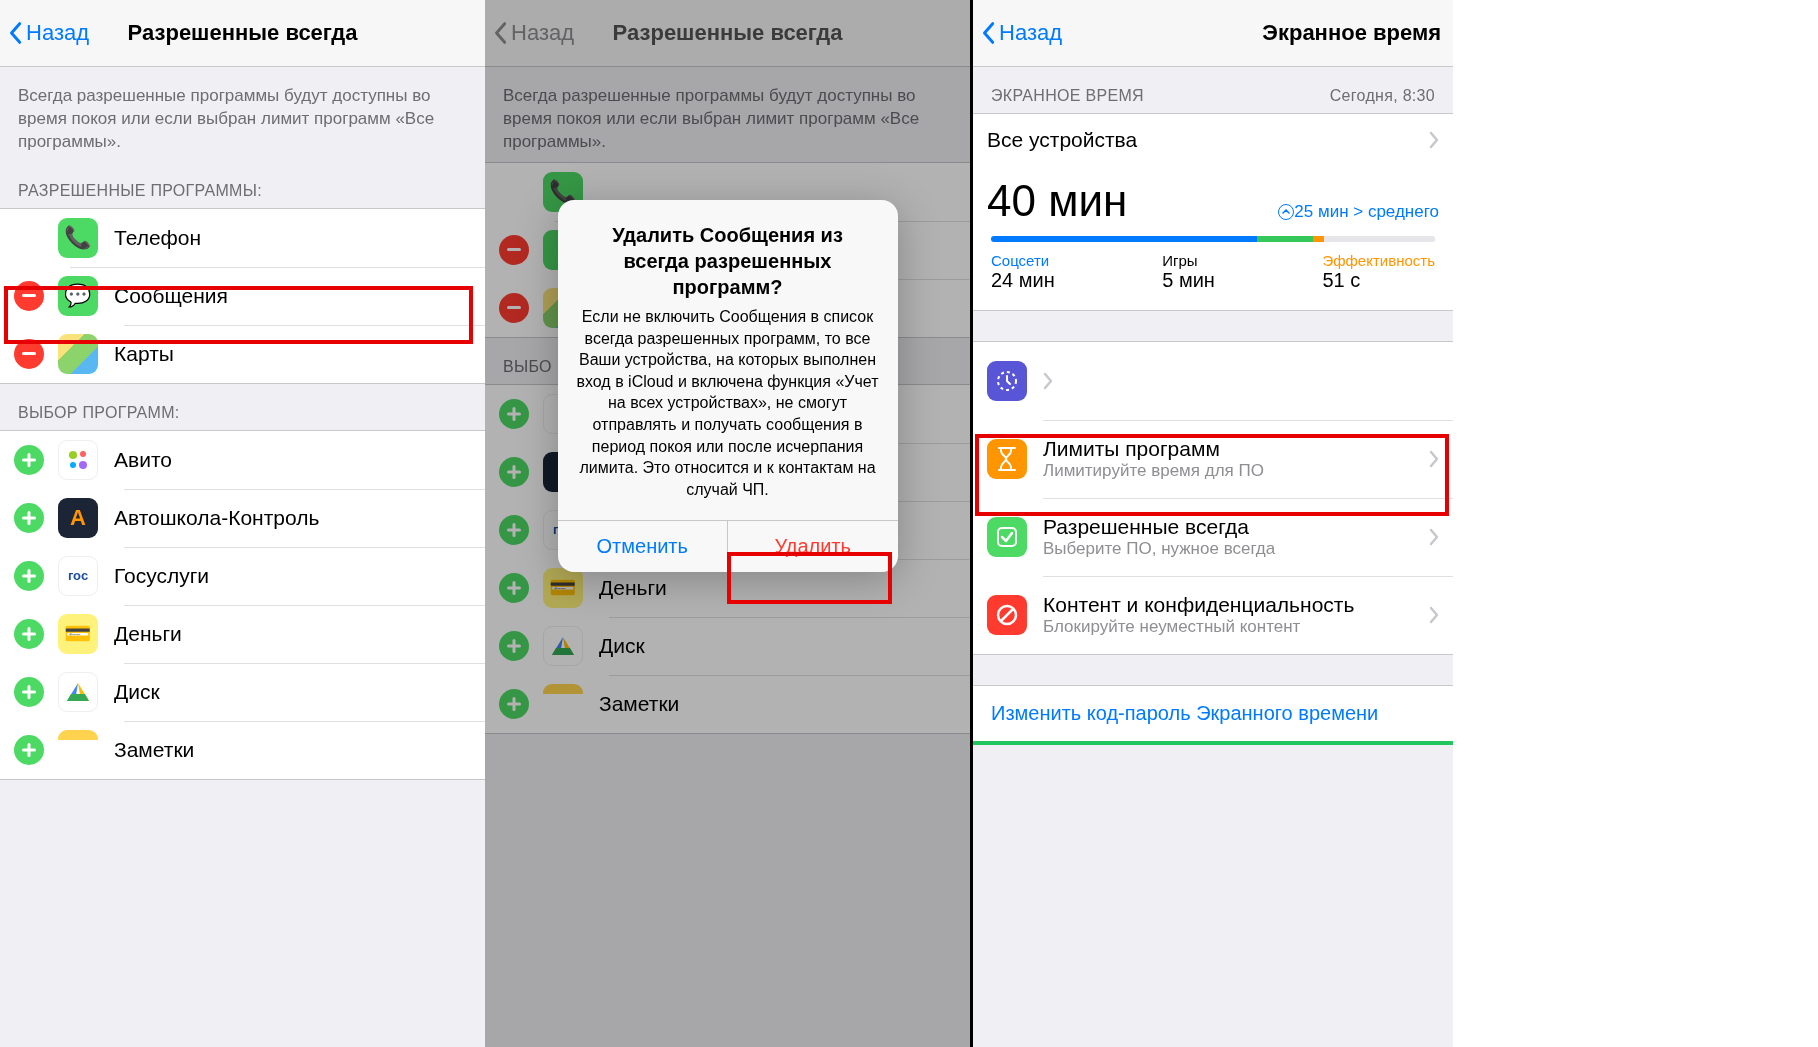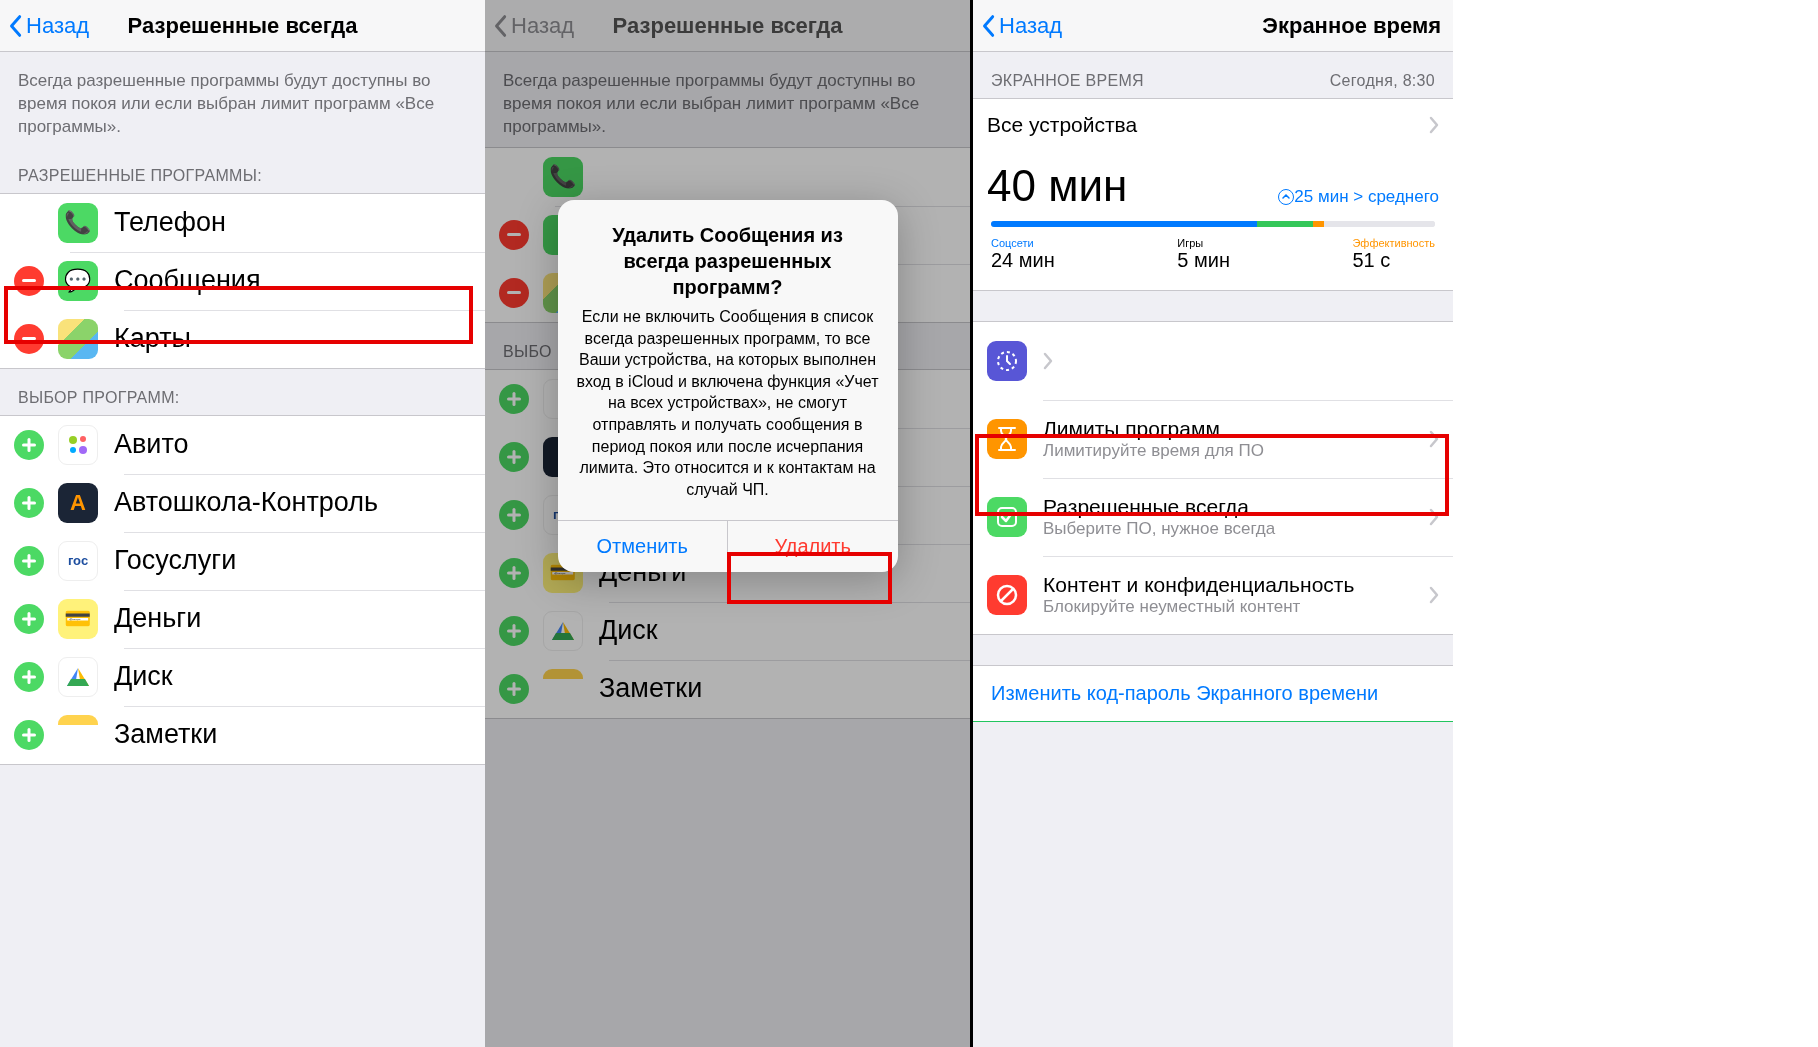--- a/index.html
+++ b/index.html
@@ -7,21 +7,21 @@
     font-family: -apple-system, "Helvetica Neue", Helvetica, Arial, sans-serif;
     background: #fff;
     width: 1818px;
     height: 1047px;
     display: flex;
     overflow: hidden;
   }
   .pane { width: 485px; height: 100%; background: #efeff4; position: relative; overflow: hidden; flex-shrink: 0; }
   .pane3 { width: 480px; }
   .navbar {
-    height: 52px;
+    height: 67px;
     background: #f7f7f8;
     border-bottom: 1px solid #c8c7cc;
     display: flex; align-items: center;
     padding: 0 8px;
     position: relative;
   }
   .back-btn { display: flex; align-items: center; color: #007aff; font-size: 22px; cursor: pointer; }
   .chevron-left { width: 14px; height: 24px; margin-right: 4px; }
   .chevron-left svg { display: block; }
   .nav-title { position: absolute; left: 50%; transform: translateX(-50%); font-size: 22px; font-weight: 600; color: #000; white-space: nowrap; }
@@ -42,21 +42,21 @@
   .row.noedit + .row::before { left: 124px; }
   .edit-circle { width: 30px; height: 30px; border-radius: 50%; display: flex; align-items: center; justify-content: center; margin-right: 14px; flex-shrink: 0; }
   .edit-circle.minus { background: #ff3b30; }
   .edit-circle.plus  { background: #4cd964; }
   .edit-bar { width: 14px; height: 3px; background: #fff; border-radius: 2px; }
   .edit-plus { position: relative; width: 14px; height: 14px; }
   .edit-plus::before, .edit-plus::after { content: ""; position: absolute; background: #fff; border-radius: 2px; }
   .edit-plus::before { left: 0; right: 0; top: 50%; height: 3px; transform: translateY(-50%); }
   .edit-plus::after  { top: 0; bottom: 0; left: 50%; width: 3px; transform: translateX(-50%); }
   .app-icon { width: 40px; height: 40px; border-radius: 9px; margin-right: 16px; flex-shrink: 0; display: flex; align-items: center; justify-content: center; font-size: 22px; color: #fff; }
-  .row-label { font-size: 27px; color: #000; flex: 1; }
+  .row-label { font-size: 21px; color: #000; flex: 1; }
   .row-sub { display: flex; flex-direction: column; flex: 1; }
   .row-sub .title { font-size: 21px; color: #000; }
   .row-sub .sub { font-size: 17px; color: #8e8e93; }
   .chev-right { width: 10px; height: 18px; flex-shrink: 0; }
   .highlight-box { position: absolute; border: 4px solid #e60000; pointer-events: none; z-index: 5; }
   
   .ic-phone { background: #4cd964; }
   .ic-msg   { background: #4cd964; }
   .ic-maps  { background: linear-gradient(135deg,#f9e27a 0 33%,#8bd36a 33% 66%,#59b7f2 66%); }
   .ic-avito { background: #fff; border: 1px solid #eee; }
@@ -83,23 +83,23 @@
   .alert-btns { display: flex; border-top: 1px solid #c8c7cc; }
   .alert-btn { flex: 1; text-align: center; padding: 14px 0; font-size: 20px; color: #007aff; cursor: pointer; }
   .alert-btn + .alert-btn { border-left: 1px solid #c8c7cc; }
   .alert-btn.danger { color: #ff3b30; }
   
   .st-big { font-size: 44px; font-weight: 300; padding: 10px 14px 4px; display: flex; align-items:baseline; justify-content: space-between;}
   .st-delta { font-size: 17px; color: #007aff; display: flex; align-items:center; }
   .st-bar { height: 6px; margin: 6px 18px 10px; border-radius: 3px; background: #e5e5ea; display:flex; overflow: hidden;}
   .st-bar .seg { height: 100%; }
   .st-legend { display: flex; justify-content: space-between; padding: 0 18px 18px; }
-  .st-legend .col .lbl { font-size: 11px; }
+  .st-legend .col .lbl { font-size: 15px; }
   .st-legend .col .val { font-size: 20px; color: #000; }
-  .link-row { padding: 16px 18px; color: #007aff; font-size: 20px; background: #fff; border-top: 1px solid #c8c7cc; border-bottom: 1px solid #22c55e; cursor: pointer;}
+  .link-row { padding: 16px 18px; color: #007aff; font-size: 20px; background: #fff; border-top: 1px solid #c8c7cc; border-bottom: 4px solid #22c55e; cursor: pointer;}
   .row.feature { height: 78px; }
   .row.feature + .row.feature::before { left: 70px; }
   .gap { height: 30px; }
 </style>
 </head>
 <body>
 
 <div class="pane">
   <div class="navbar">
     <div class="back-btn">

